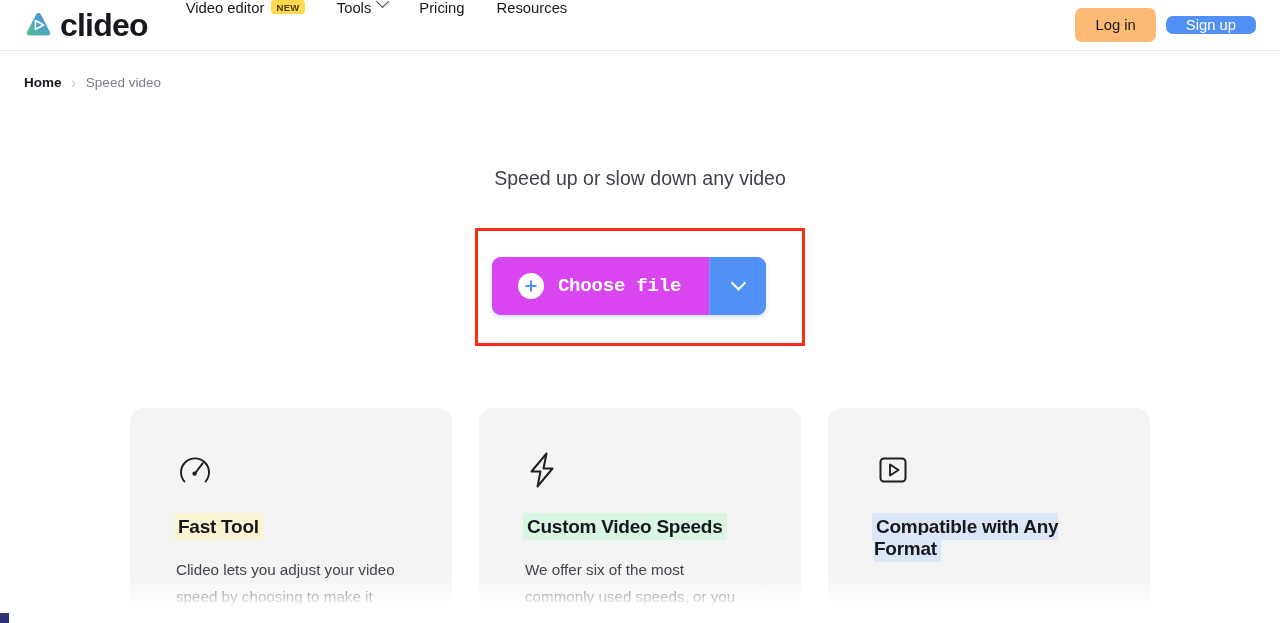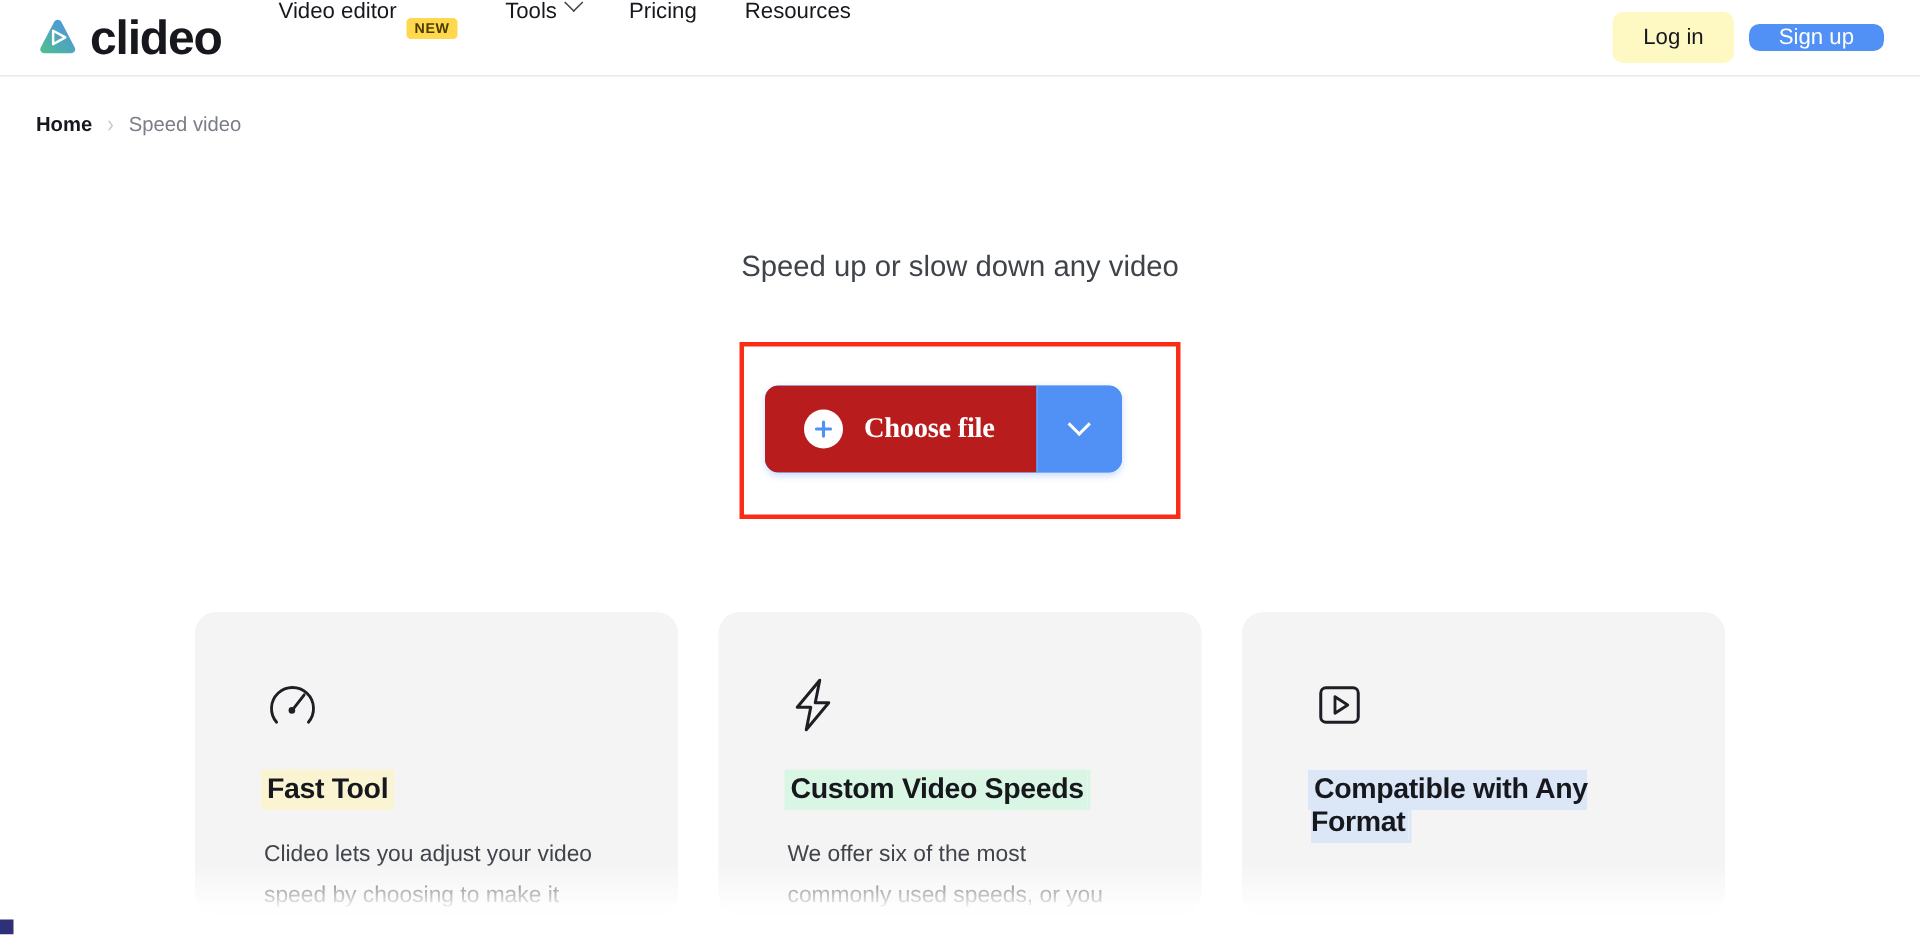--- a/index.html
+++ b/index.html
@@ -72,40 +72,40 @@
   .badge-new {
     background: #ffd84d;
     color: #4a3b00;
     font-size: 9.5px;
     font-weight: 700;
     letter-spacing: 0.4px;
     padding: 2.5px 5px 2px 5px;
     border-radius: 3px;
     line-height: 1;
     position: relative;
-    top: 12px;
+    top: 0px;
   }
 
   .chev {
     display: inline-block;
     width: 9px;
     height: 9px;
     border-right: 1.6px solid #3c3f45;
     border-bottom: 1.6px solid #3c3f45;
     transform: rotate(45deg) translate(-2px, -2px);
   }
 
   .header-right {
     margin-left: auto;
     display: flex;
     align-items: center;
     gap: 10px;
   }
   .btn-login {
-    background: #fef9c3;
+    background: #fdba74;
     border: none;
     border-radius: 7px;
     font-size: 14.8px;
     font-family: inherit;
     color: #16181d;
     padding: 9px 20px;
     cursor: pointer;
   }
   .btn-signup {
     background: #5190f5;
@@ -179,24 +179,24 @@
     border-radius: 9px;
     overflow: hidden;
     box-shadow: 0 2px 5px rgba(81,144,245,0.30);
   }
   .choose-main {
     display: flex;
     align-items: center;
     gap: 14px;
     padding: 0 28px 0 26px;
     height: 58px;
-    background: #b91c1c;
+    background: #d946ef;
     border: none;
     cursor: pointer;
-    font-family: Liberation Serif, serif;
+    font-family: Liberation Mono, monospace;
   }
   .plus-circle {
     width: 26px;
     height: 26px;
     border-radius: 50%;
     background: #ffffff;
     display: flex;
     align-items: center;
     justify-content: center;
     flex: none;

